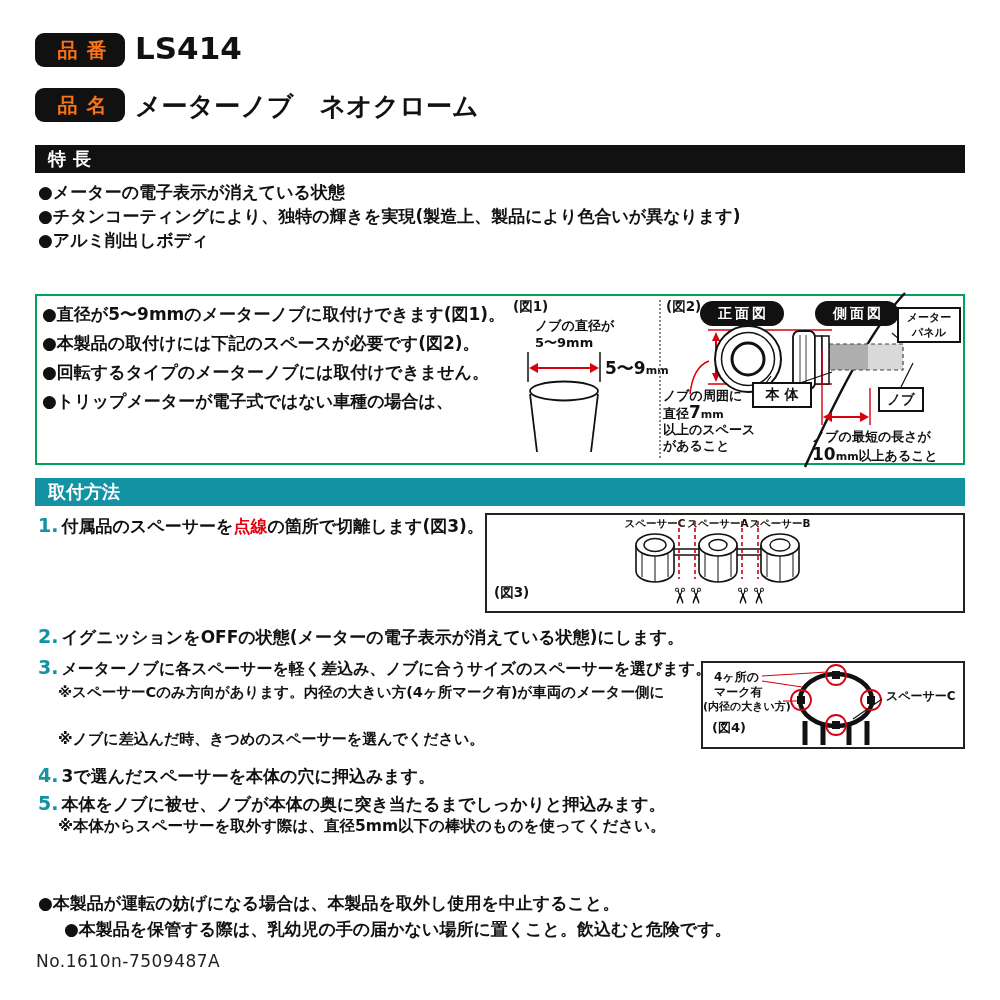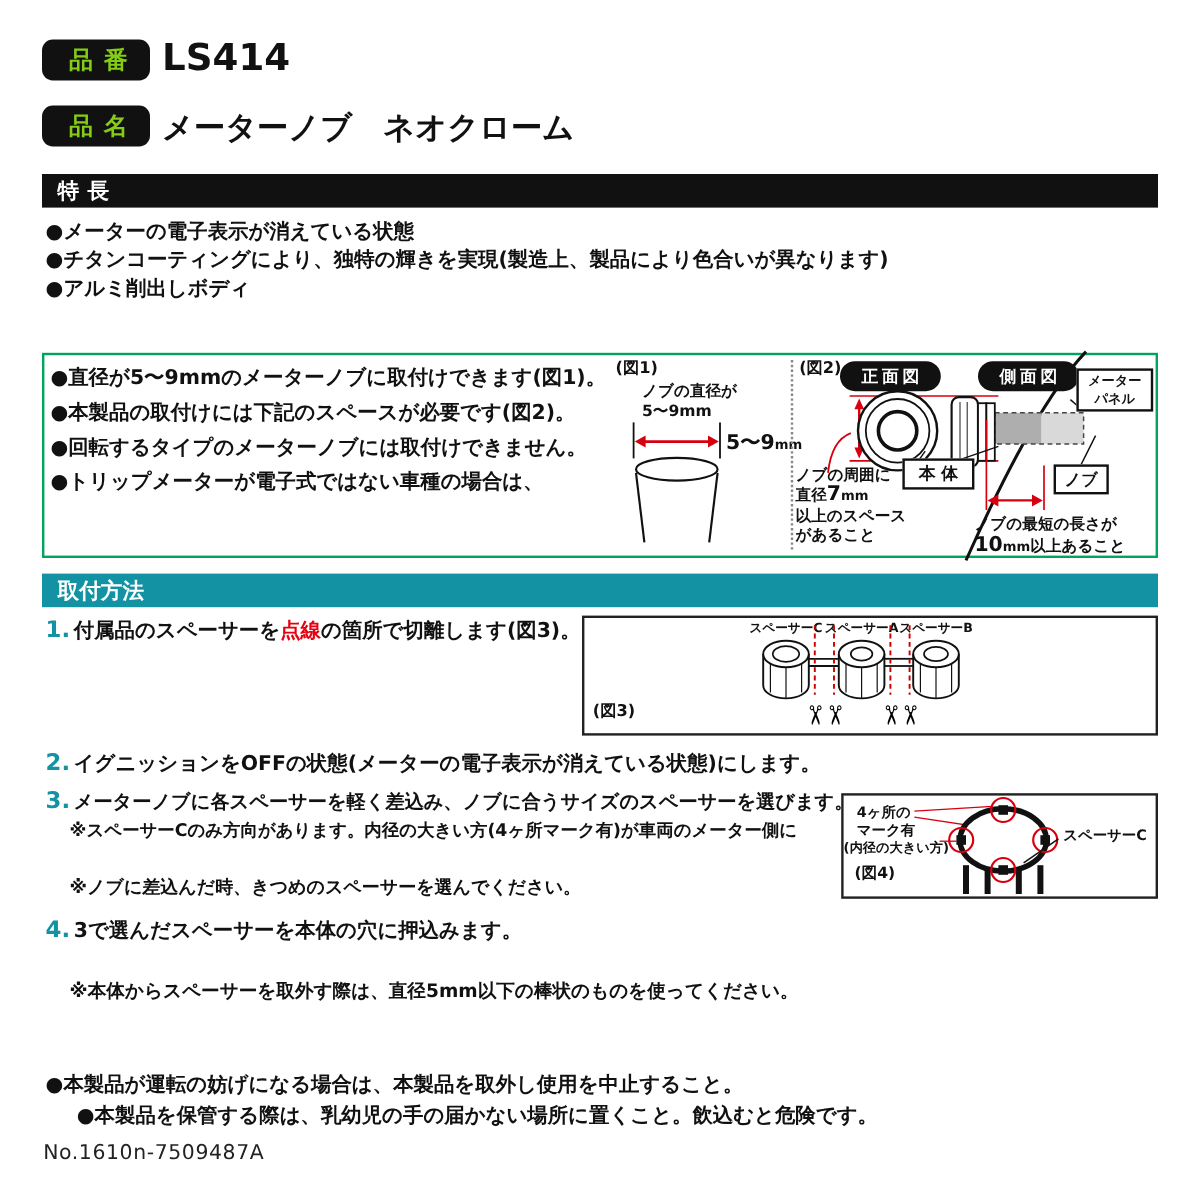--- a/index.html
+++ b/index.html
@@ -1,19 +1,19 @@
 <!DOCTYPE html>
 <html><head>
 <meta charset="utf-8">
 <style>
   body{margin:0;background:#fff;}
   .page{position:relative;width:1000px;height:1000px;background:#fff;overflow:hidden;
         font-family:"DejaVu Sans","Liberation Sans",sans-serif;color:#111;}
   .t{position:absolute;white-space:nowrap;}
-  .badge{background:#111;color:#84cc16;font-weight:bold;border-radius:9px;display:flex;
+  .badge{background:#111;color:#f97316;font-weight:bold;border-radius:9px;display:flex;
          align-items:center;justify-content:center;letter-spacing:9px;padding-left:13px;box-sizing:border-box;}
   .bar{display:flex;align-items:center;color:#fff;font-weight:bold;font-size:18px;
        padding-left:13px;box-sizing:border-box;}
   .ls{letter-spacing:7px;}
   .b17{font-size:17px;font-weight:600;}
   .b15{font-size:15px;font-weight:600;}
   .num{font-weight:bold;font-size:19px;color:#1292a3;margin-right:3px;}
   .redtxt{color:#e60012;}
   .pill{background:#111;color:#fff;font-weight:bold;font-size:14px;letter-spacing:3px;display:flex;
         align-items:center;justify-content:center;border-radius:13px;padding-left:3px;box-sizing:border-box;}
@@ -206,20 +206,23 @@
   <div class="t" style="left:714px;top:669px;font-size:12px;font-weight:600;">4ヶ所の</div>
   <div class="t" style="left:714px;top:684px;font-size:12px;font-weight:600;">マーク有</div>
   <div class="t" style="left:703px;top:699px;font-size:11px;font-weight:600;">(内径の大きい方)</div>
   <div class="t figcap" style="left:712px;top:719px;font-size:13px;">(図4)</div>
   <div class="t" style="left:886px;top:688px;font-size:12px;font-weight:600;">スペーサーC</div>
 
   <div class="t b17" style="left:38px;top:764px;">
     <span class="num">4.</span><span style="font-weight:bold;">3</span><span>で選んだスペーサーを本体の穴に押込みます。</span>
   </div>
 
+  <div class="t b17" style="left:38px;top:792px;">
+    <span class="num">5.</span><span>本体をノブに被せ、ノブが本体の奥に突き当たるまでしっかりと押込みます。</span>
+  </div>
   <div class="t b15" style="left:58px;top:816px;font-size:15.5px;">※本体からスペーサーを取外す際は、直径5mm以下の棒状のものを使ってください。</div>
 
   <div class="t b17" style="left:38px;top:892px;">●本製品が運転の妨げになる場合は、本製品を取外し使用を中止すること。</div>
   <div class="t b17" style="left:38px;top:918px;margin-left:26px;">●本製品を保管する際は、乳幼児の手の届かない場所に置くこと。飲込むと危険です。</div>
 
   <div class="t" style="left:36px;top:951px;font-size:17px;letter-spacing:0.5px;color:#222;">No.1610n-7509487A</div>
 
 </div>
 
 </body></html>

